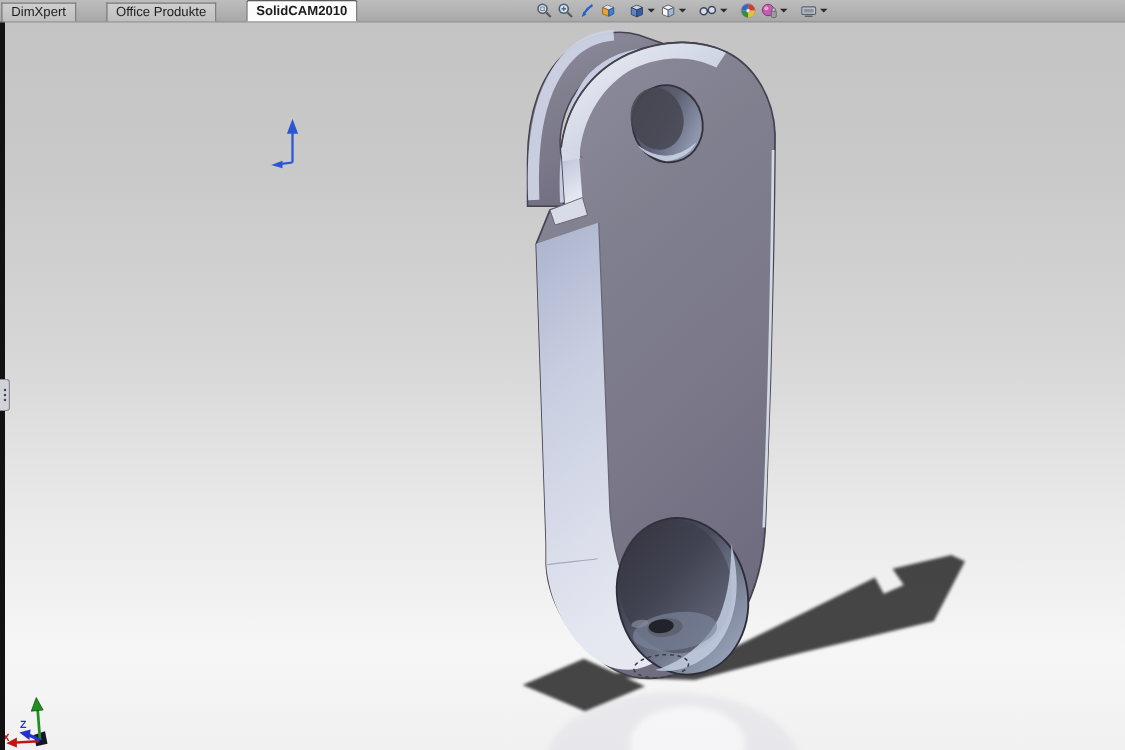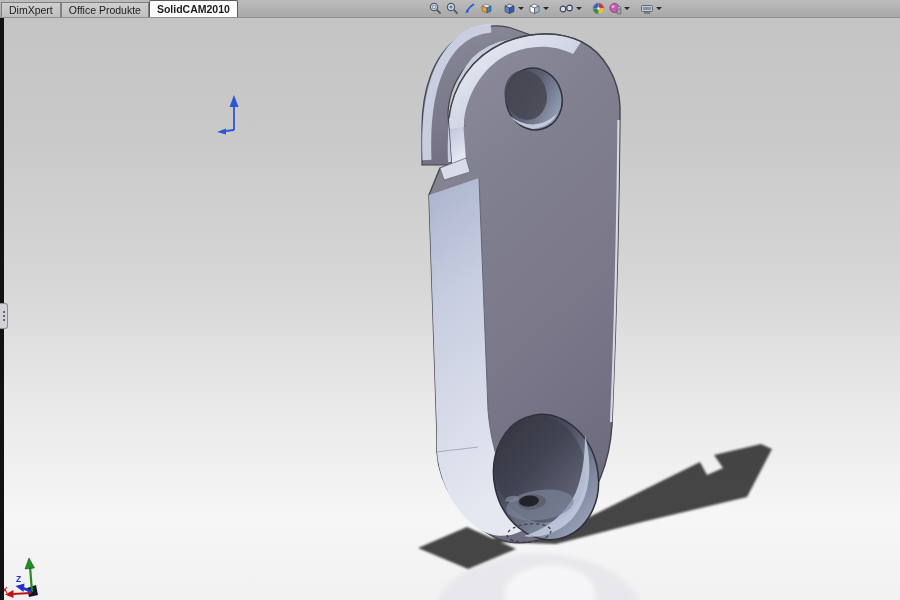--- a/index.html
+++ b/index.html
@@ -3,21 +3,21 @@
 <meta charset="utf-8">
 <style>
   html,body{margin:0;padding:0;}
   .stage{position:relative;width:900px;height:600px;overflow:hidden;
     font-family:"Liberation Sans",sans-serif;background:#c6c6c6;}
 
   
   .topbar{position:absolute;left:0;top:0;width:900px;height:17px;
     background:linear-gradient(180deg,#bdbdbd,#a8a8a8);
     border-bottom:1px solid #8f8f8f;z-index:10;}
-  .tabs{position:absolute;left:1px;top:0;height:17px;display:flex;align-items:flex-end;}
+  .tabs{position:absolute;left:1px;top:0;height:17px;display:flex;align-items:flex-end;gap:24px;}
   .tab{box-sizing:border-box;height:15px;display:flex;align-items:center;justify-content:center;
     background:linear-gradient(180deg,#cfcfcf,#bfbfbf);
     border:1px solid #7f7f7f;border-bottom:none;color:#1c1c1c;
     font-size:10.5px;white-space:nowrap;padding:0 7px;cursor:default;}
   .tab.active{height:17px;background:#fcfcfc;font-weight:bold;border-color:#5a5a5a;
     border-top-left-radius:2px;border-top-right-radius:2px;margin-top:39px;}
   .toolbar{position:absolute;left:427px;top:1px;height:15px;display:flex;align-items:center;}
   .tbtn{display:flex;align-items:center;height:15px;padding:0 1px;margin:0 1px;}
   .tbtn svg{display:block;}
   .dd{width:0;height:0;border-left:3px solid transparent;border-right:3px solid transparent;

